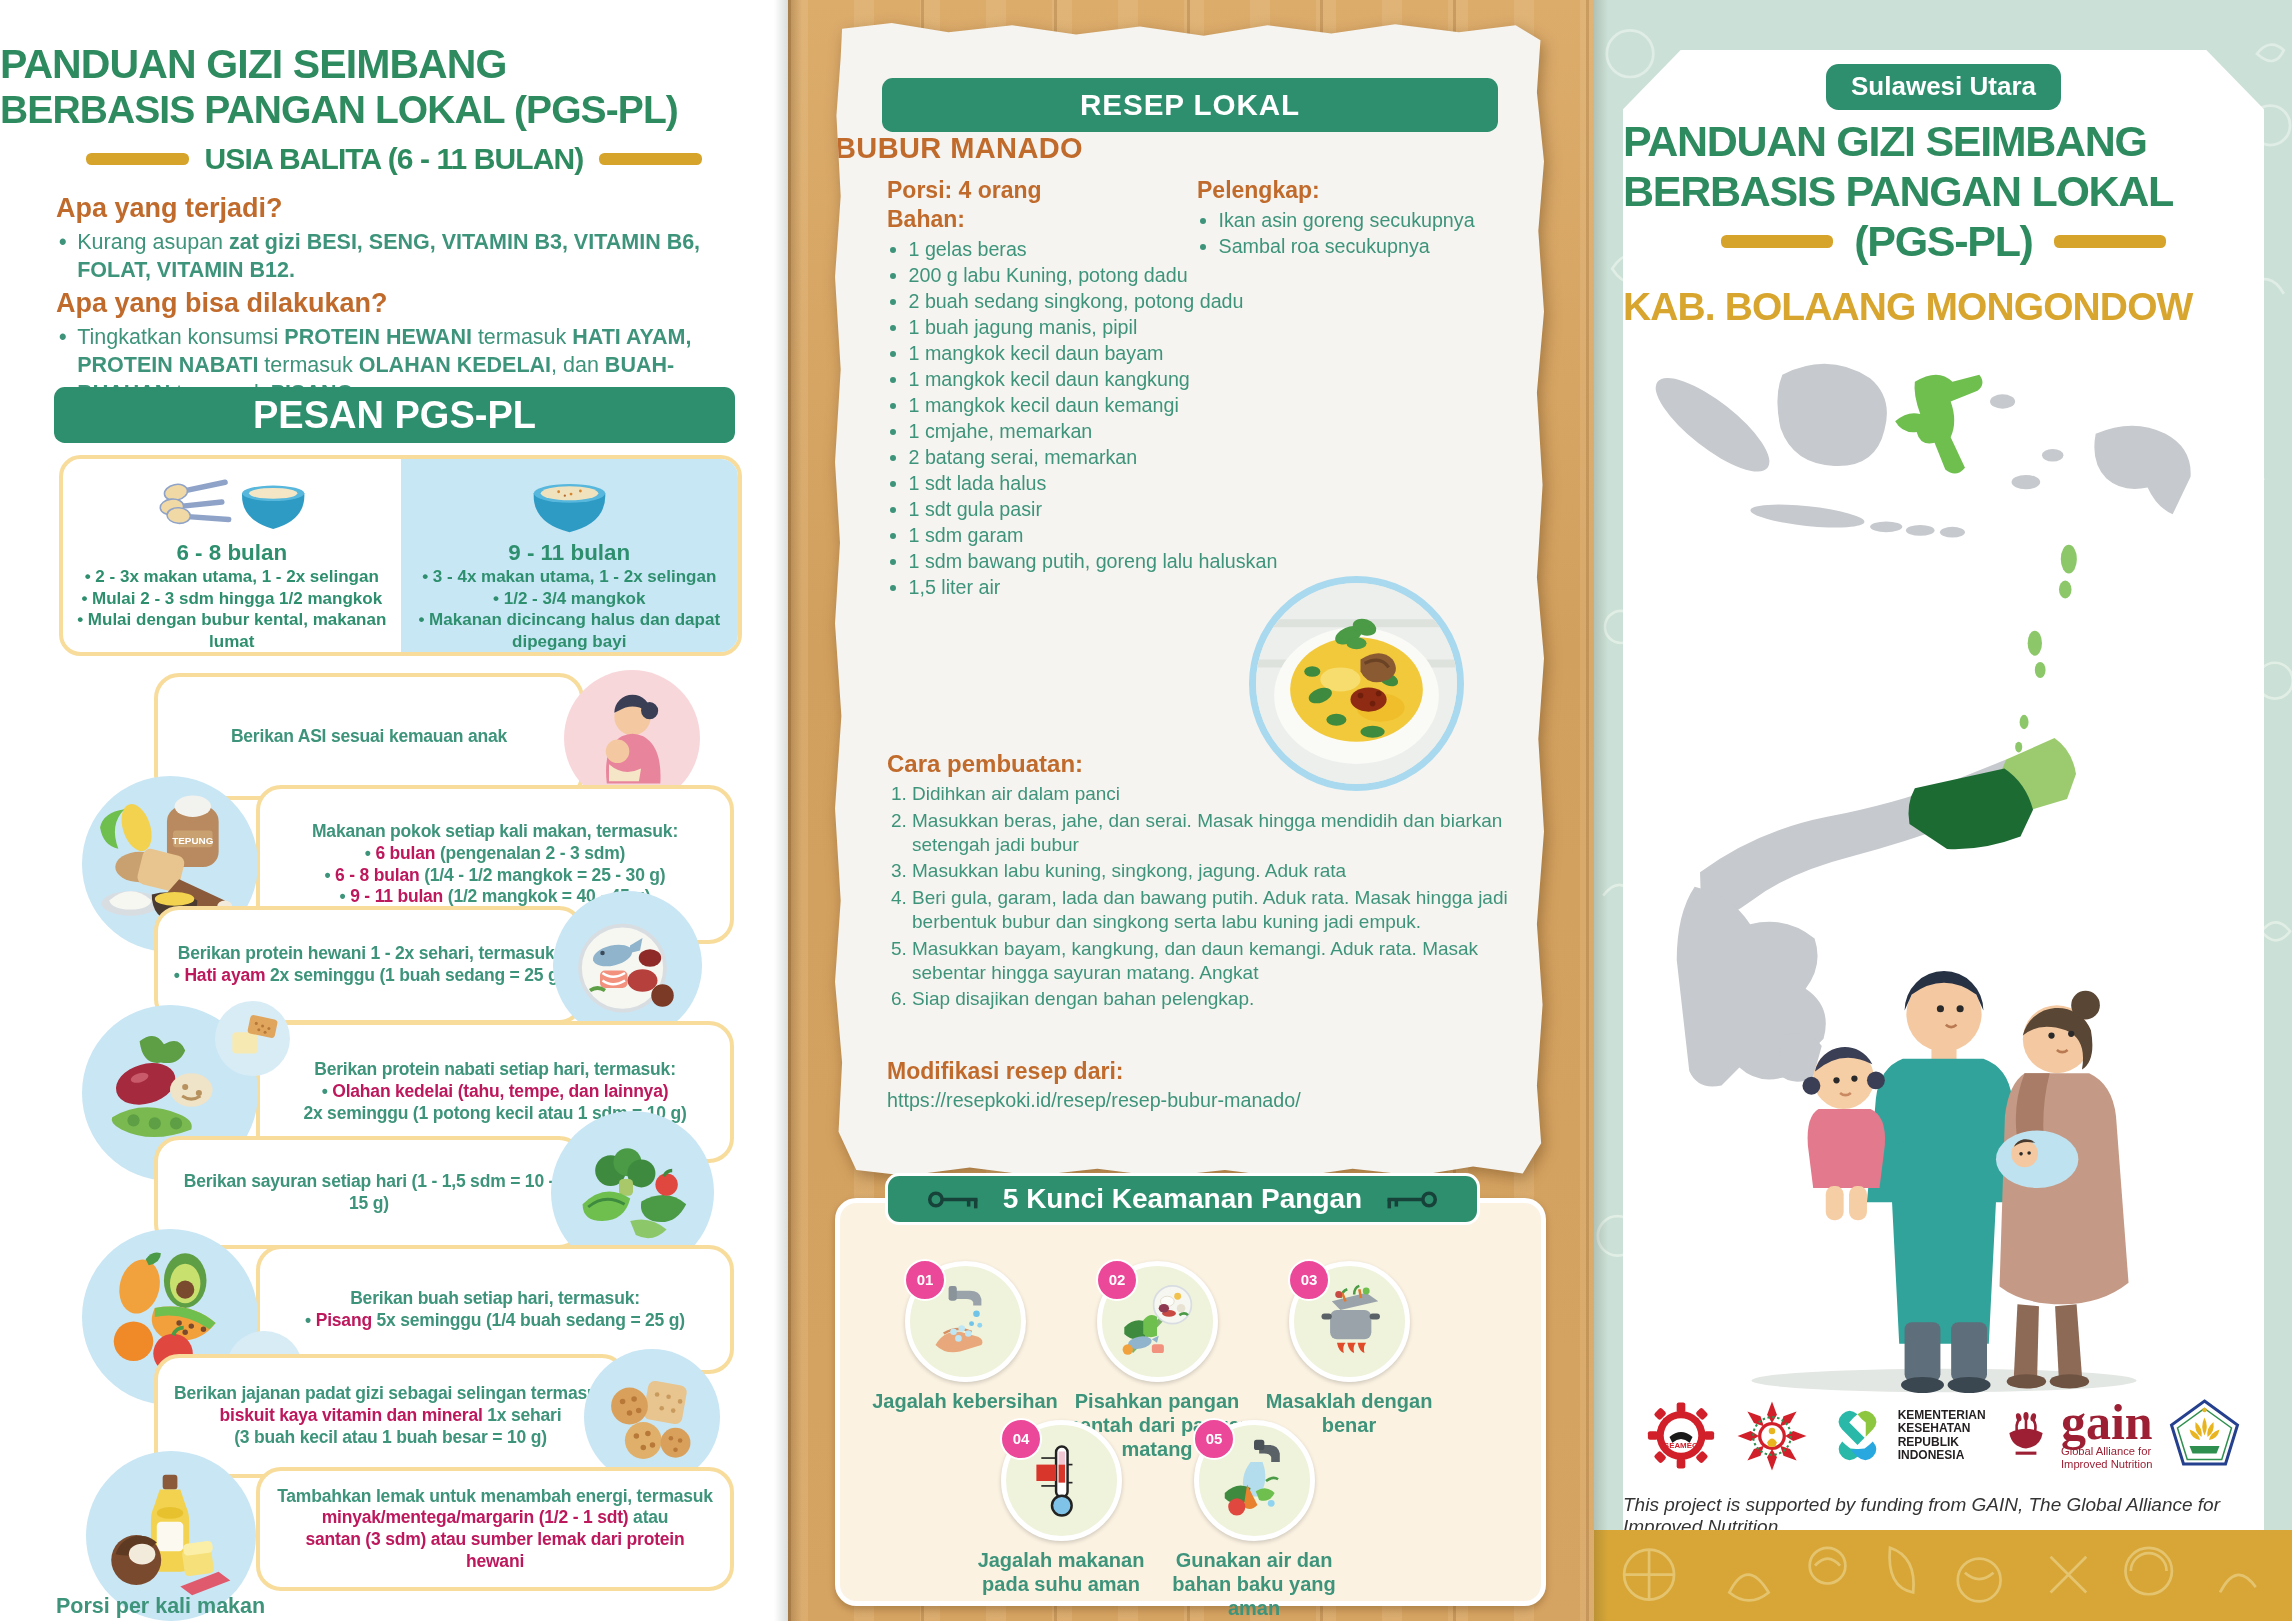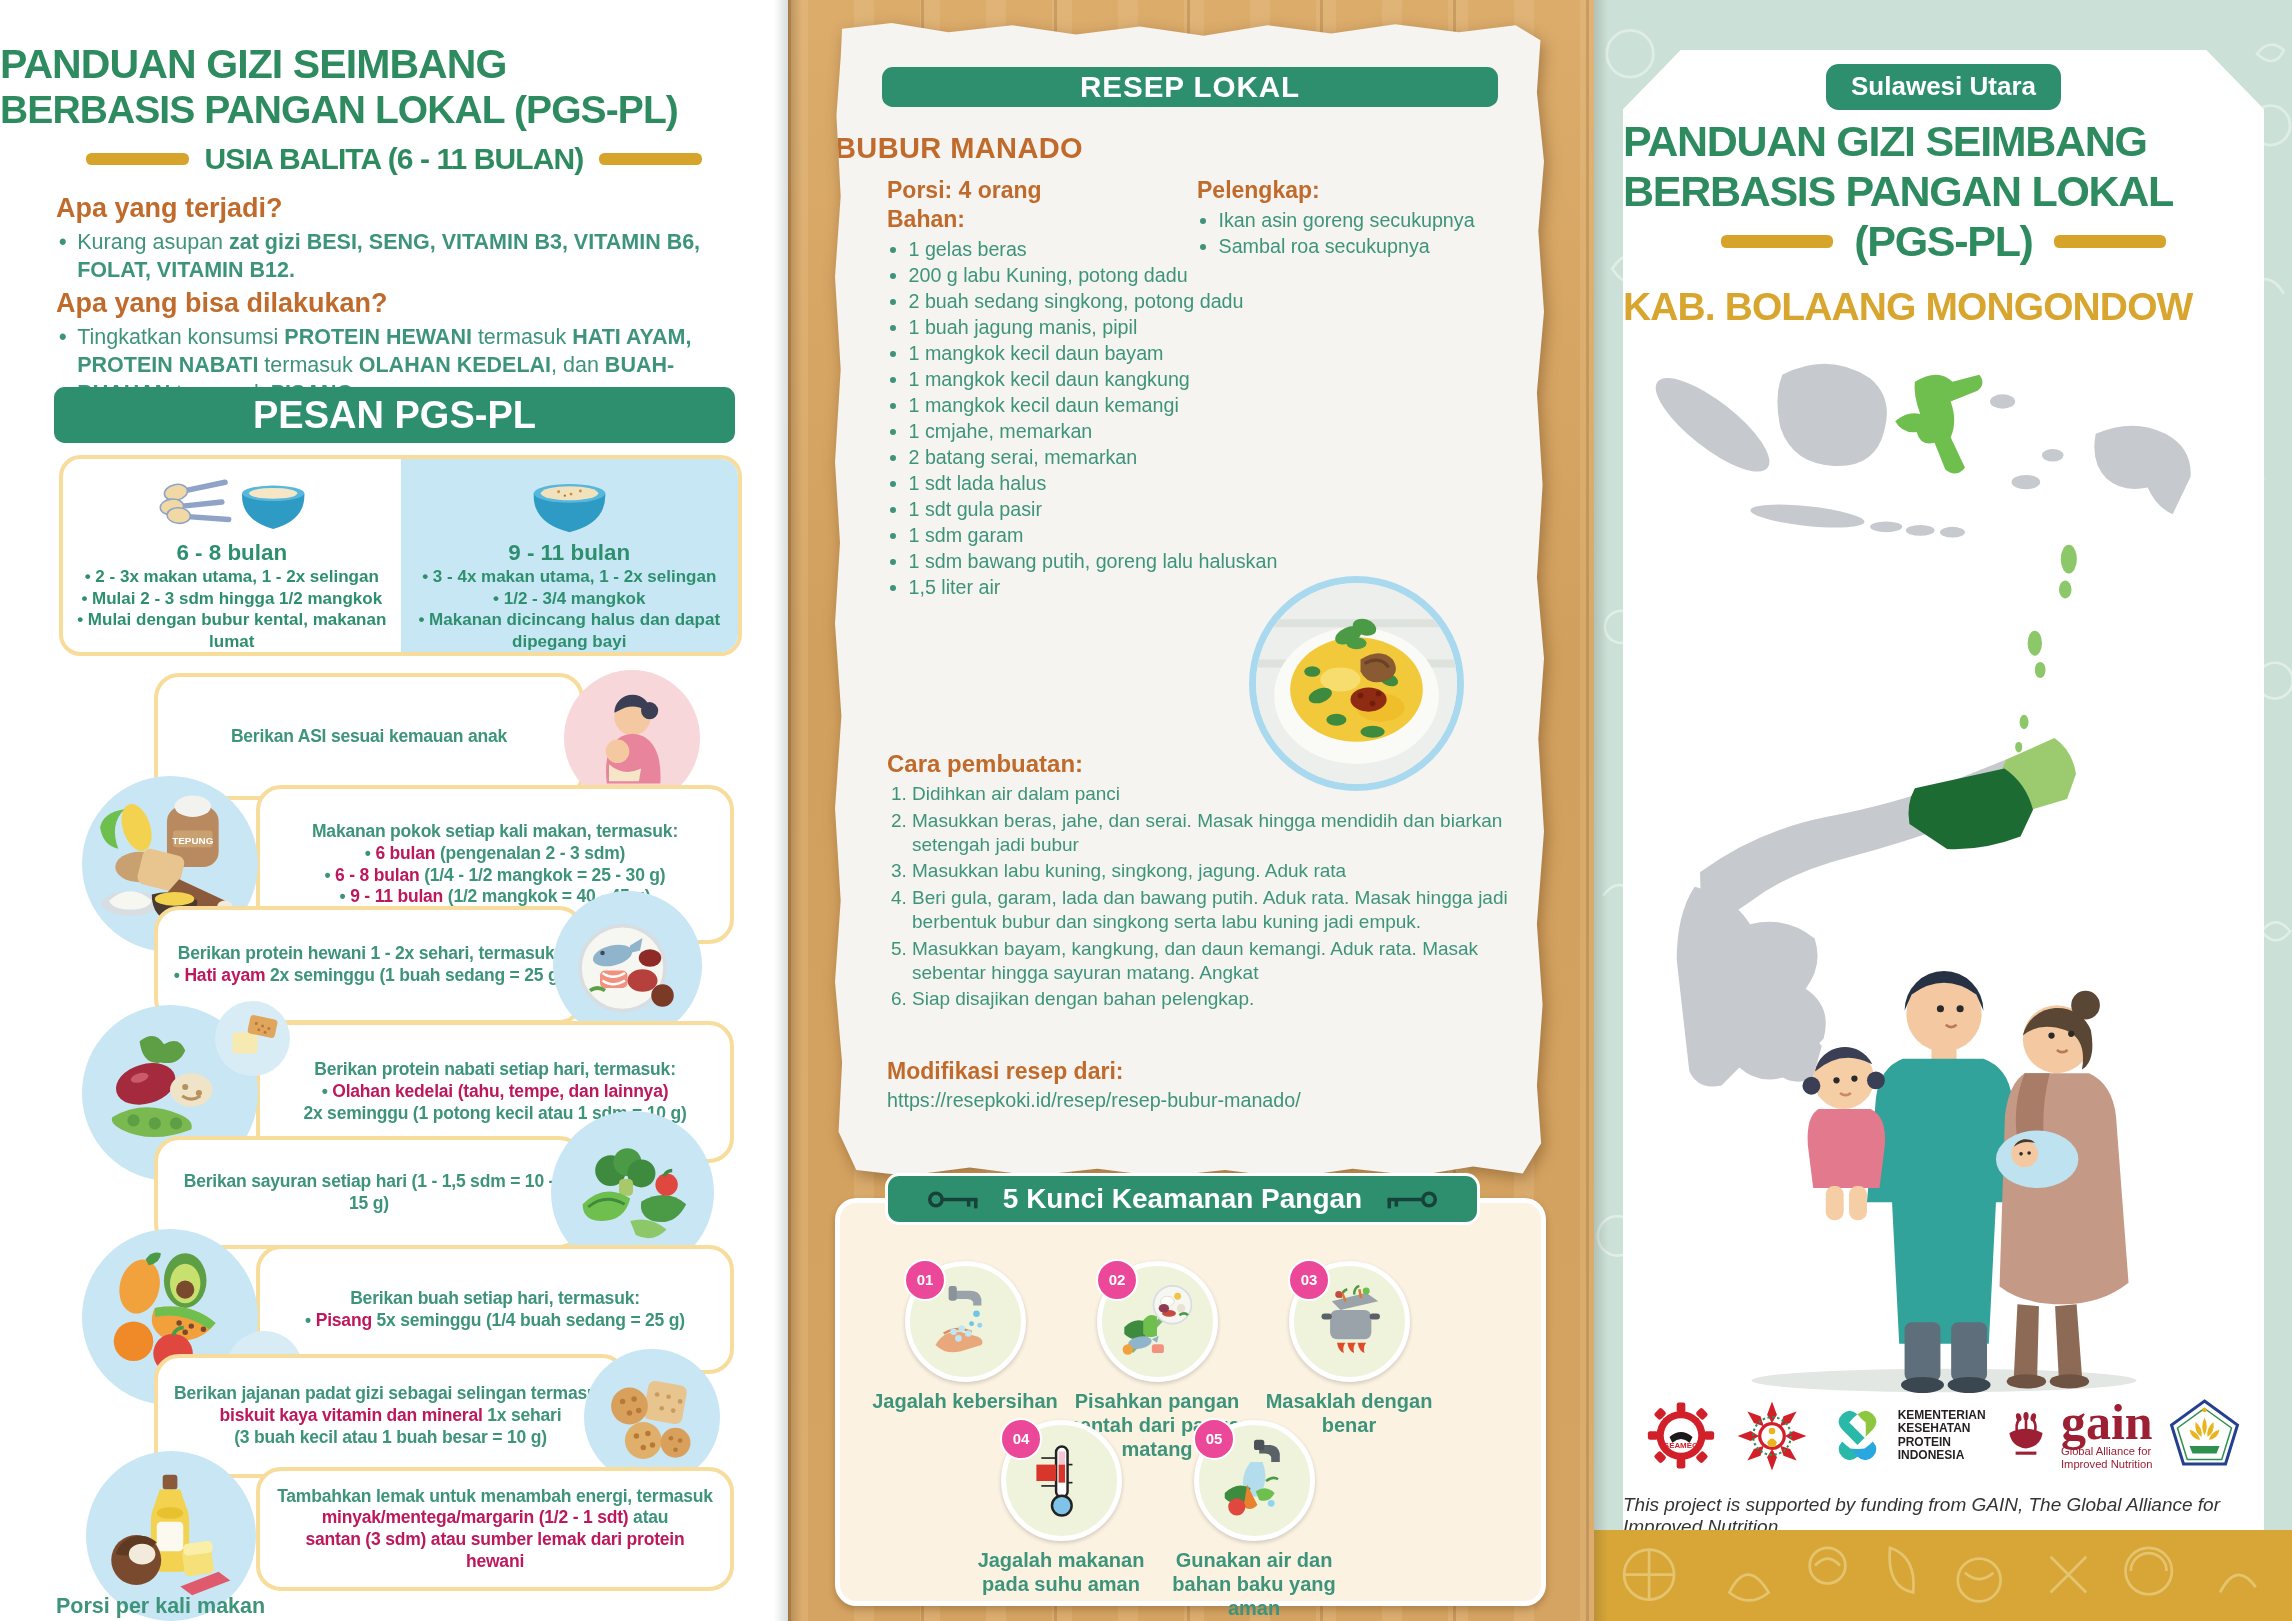--- a/index.html
+++ b/index.html
@@ -339,21 +339,21 @@
       </svg>
     </div>
 
     <div class="abs teal" style="left:56px;top:1594px;font-size:21.5px;font-weight:bold;">Porsi per kali makan</div>
     <div class="fold" style="left:774px;background:linear-gradient(90deg,rgba(0,0,0,0),rgba(80,100,90,.22));"></div>
   </section>
 
   <section class="panel-mid">
     <div class="paper-wrap">
       <div class="paper">
-        <div class="abs gbanner" style="left:47px;top:44px;width:616px;height:40px;font-size:29.6px;letter-spacing:0.9px;">RESEP LOKAL</div>
+        <div class="abs gbanner" style="left:47px;top:55px;width:616px;height:54px;font-size:29.6px;letter-spacing:0.9px;">RESEP LOKAL</div>
         <div class="abs ctr" style="top:109px;color:#C06A2B;font-weight:bold;font-size:29px;letter-spacing:0.4px;">BUBUR MANADO</div>
 
         <div class="abs ohead" style="left:52px;top:154px;font-size:23px;">Porsi: 4 orang</div>
         <div class="abs ohead" style="left:52px;top:183px;font-size:23px;">Bahan:</div>
         <ul class="ing abs" style="left:52px;top:213px;width:376px;">
             <li>1 gelas beras</li>
             <li>200 g labu Kuning, potong dadu</li>
             <li>2 buah sedang singkong, potong dadu</li>
             <li>1 buah jagung manis, pipil</li>
             <li>1 mangkok kecil daun bayam</li>
@@ -687,21 +687,21 @@
         <div style="display:flex;align-items:center;gap:11px;">
           <svg width="59" height="59" viewBox="0 0 100 100">
             <path d="M50 14 q14 -12 26 0 q12 12 0 26 l-12 12 v-24 q-8 -6 -14 -14z" fill="#8DC63F"></path>
             <path d="M50 14 q-14 -12 -26 0 q-12 12 0 26 l26 26 l12 -12 l-26 -26 q6 -8 14 -14z" fill="#2AB9A9"></path>
             <path d="M24 60 q-12 14 0 26 q12 12 26 0 l12 -12 l-24 -2 q-8 -6 -14 -12z" fill="#2AB9A9"></path>
             <path d="M76 60 q12 14 0 26 q-12 12 -26 0 l-12 -12 l24 -2 q8 -6 14 -12z" fill="#29A8E0"></path>
           </svg>
           <div class="kem-text">
             <div>KEMENTERIAN</div>
             <div>KESEHATAN</div>
-            <div>PROTEIN</div>
+            <div>REPUBLIK</div>
             <div>INDONESIA</div>
           </div>
         </div>
         <div style="display:flex;align-items:center;gap:9px;">
           <svg width="52" height="56" viewBox="0 0 100 100">
             <path d="M18 44 q32 -16 64 0 q-4 26 -32 30 q-28 -4 -32 -30z" fill="#9C1F33"></path>
             <g stroke="#9C1F33" stroke-width="5" fill="none">
               <path d="M50 44 v-30"></path>
                 <path d="M34 46 q-6 -18 4 -30"></path>
                 <path d="M66 46 q6 -18 -4 -30"></path>

